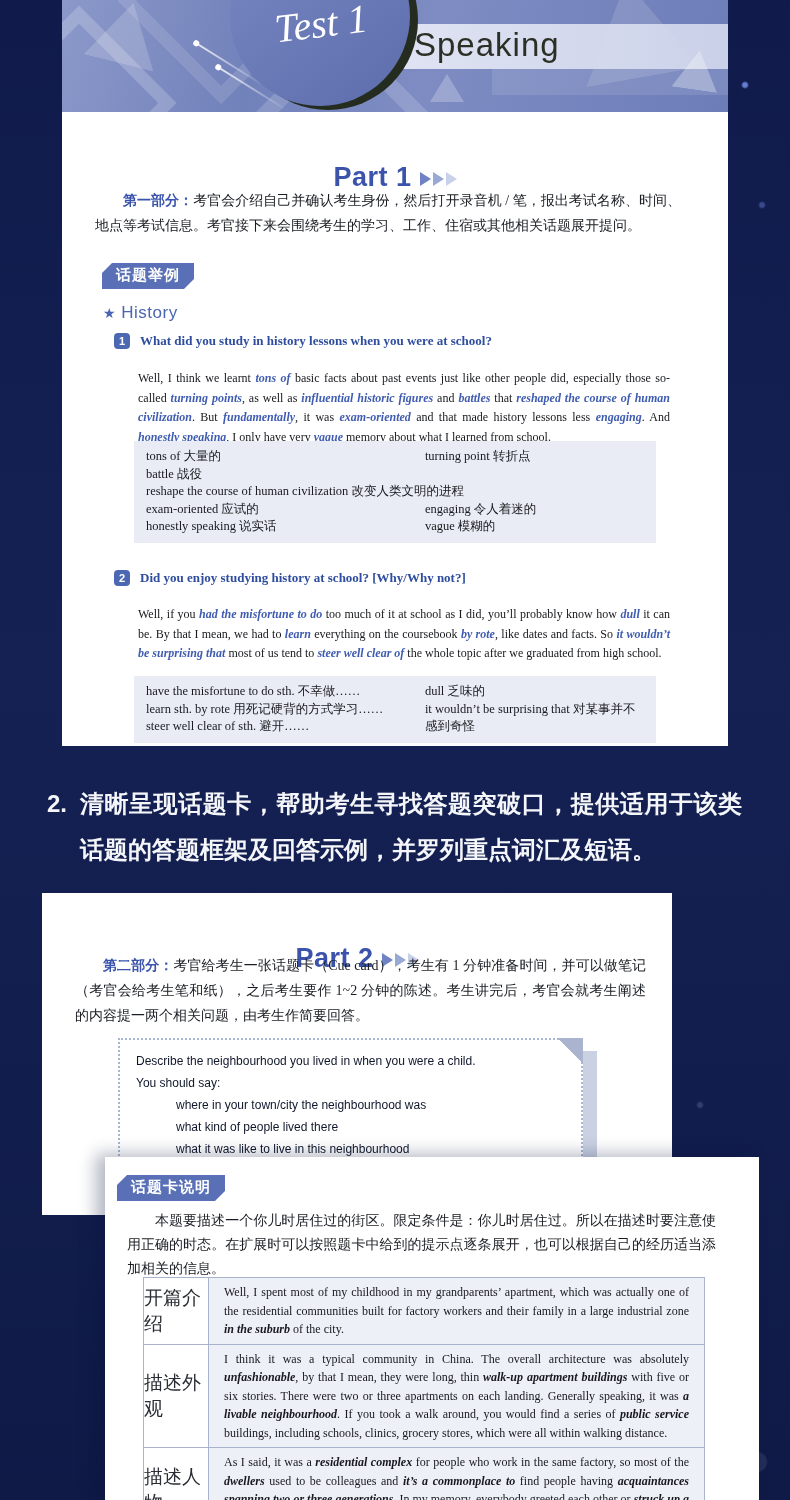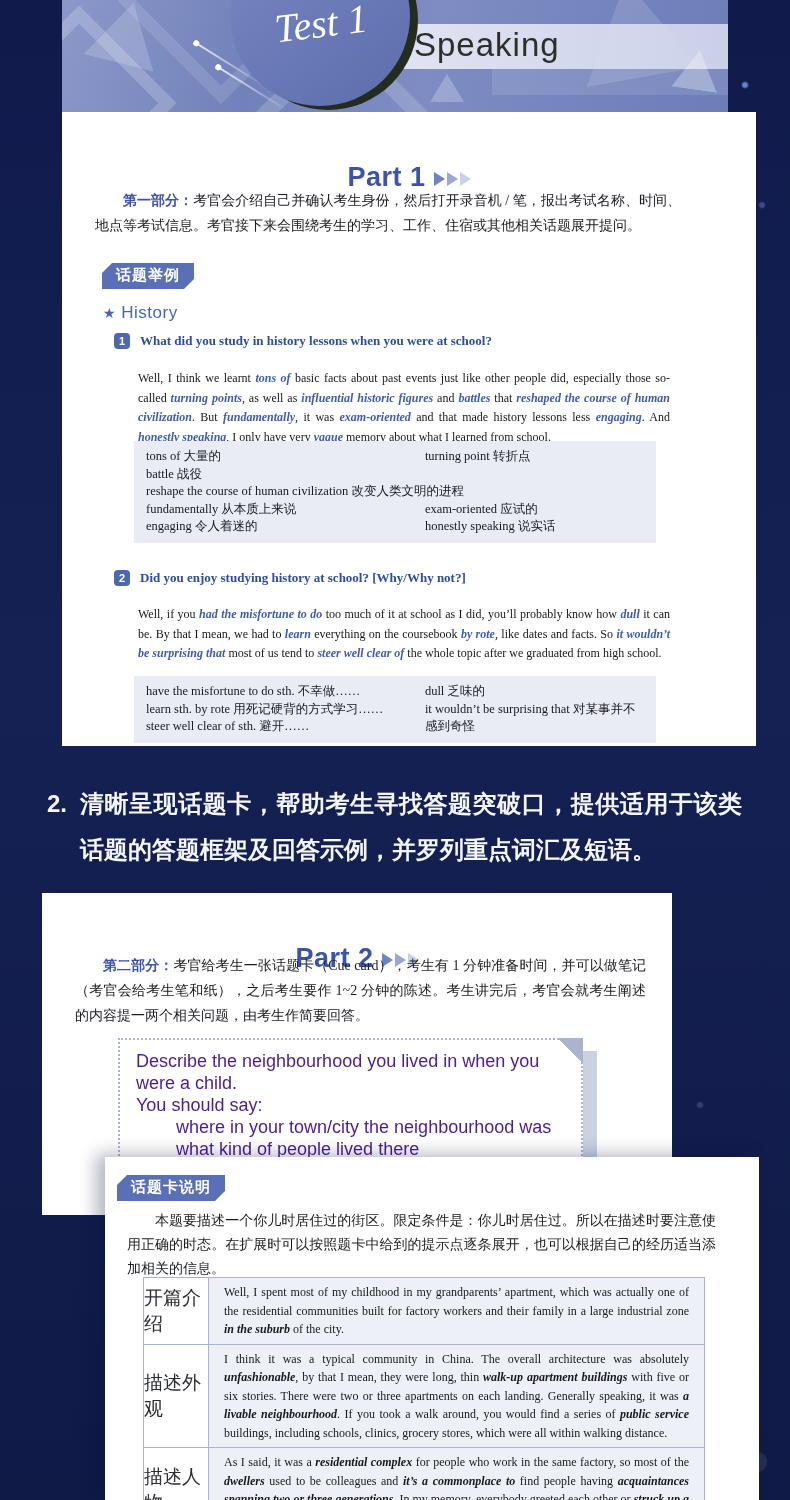--- a/index.html
+++ b/index.html
@@ -35,21 +35,21 @@
     background:linear-gradient(90deg,rgba(230,233,246,.96),rgba(213,219,238,.88));}
   .band2{position:absolute;left:430px;top:69px;right:0;height:26px;background:rgba(255,255,255,.10);}
   .cdark{position:absolute;left:176px;top:-70px;width:180px;height:180px;border-radius:50%;background:#242c1f;}
   .cblue{position:absolute;left:168px;top:-74px;width:180px;height:180px;border-radius:50%;
     background:linear-gradient(140deg,#7988c3 0%,#6575b3 70%,#5d6dac 100%);}
   .test-label{position:absolute;left:188px;top:0px;width:142px;text-align:center;
     font-family:"Liberation Serif",serif;font-style:italic;font-size:40px;color:#ffffff;transform:rotate(-7deg);}
   .speaking{position:absolute;left:352px;top:26px;font-size:33px;color:#2c2f26;letter-spacing:1px;}
   
   .card{position:absolute;background:#ffffff;}
-  .card1{left:62px;top:112px;width:666px;height:634px;z-index:2;padding-left:28px;}
+  .card1{left:62px;top:112px;width:666px;height:634px;z-index:2;}
   .card2{left:42px;top:893px;width:630px;height:322px;z-index:3;overflow:hidden;}
   .card3{left:105px;top:1157px;width:654px;height:343px;z-index:6;overflow:hidden;
     box-shadow:-9px -3px 16px rgba(8,15,55,.30);}
   .part-h{position:absolute;top:28px;left:0;width:100%;text-align:center;font-weight:700;font-size:27px;
     color:var(--accent,#3b53ab);letter-spacing:.5px;}
   .arrows{display:inline-block;margin-left:6px;}
   .arrows i{display:inline-block;width:0;height:0;border-top:7px solid transparent;border-bottom:7px solid transparent;
     border-left:11px solid #6f82c4;margin-left:2px;}
   .arrows i:nth-child(2){border-left-color:#9aa8d6;}
   .arrows i:nth-child(3){border-left-color:#c9d1ea;}
@@ -81,21 +81,21 @@
   .vcl{width:56%;}.vcr{width:44%;}
   
   .promo{position:absolute;left:47px;top:781px;width:710px;color:#f4f6fa;font-weight:700;font-size:24px;
     line-height:46px;z-index:2;}
   .promo-num{position:absolute;left:0;top:0;}
   .promo-text{display:block;margin-left:33px;width:662px;text-align:justify;}
   
   .p2-intro{left:33px;top:60px;width:571px;}
   .cue-back{position:absolute;left:89px;top:158px;width:466px;height:140px;background:#c9d1e2;}
   .cue{position:absolute;left:76px;top:145px;width:465px;height:170px;background:#fff;border:2px dotted #a9b5d6;
-    padding:10px 16px;box-sizing:border-box;font-size:18px;line-height:22px;color:#4c1d95;}
+    padding:10px 16px;box-sizing:border-box;font-size:12px;line-height:22px;color:#0f172a;}
   .cue .pt{padding-left:40px;}
   .fold{position:absolute;top:-2px;right:-2px;width:26px;height:26px;
     background:linear-gradient(225deg,#aab4cf 0,#aab4cf 48%,rgba(0,0,0,0) 50%);}
   
   .badge3{left:12px;top:18px;}
   .ex-intro{left:22px;top:52px;width:589px;line-height:24px;}
   .tbl{position:absolute;left:38px;top:120px;width:560px;border:1px solid #a9b3ce;
     font-family:"Liberation Serif",serif;}
   .trow{display:flex;}
   .trow + .trow{border-top:1px solid #a9b3ce;}
@@ -138,24 +138,24 @@
     <div class="q q1">
       <span class="qnum">1</span>
       <span class="qtext">What did you study in history lessons when you were at school?</span>
     </div>
     <p class="ans ans1"><span>Well, I think we learnt </span><span class="seg-b">tons of</span><span> basic facts about past events just like other people did, especially those so-called </span><span class="seg-b">turning points</span><span>, as well as </span><span class="seg-b">influential historic figures</span><span> and </span><span class="seg-b">battles</span><span> that </span><span class="seg-b">reshaped the course of human civilization</span><span>. But </span><span class="seg-b">fundamentally</span><span>, it was </span><span class="seg-b">exam-oriented</span><span> and that made history lessons less </span><span class="seg-b">engaging</span><span>. And </span><span class="seg-b">honestly speaking</span><span>, I only have very </span><span class="seg-b">vague</span><span> memory about what I learned from school.</span></p>
     <div class="vbox vbox1">
       <span class="vitem">tons of 大量的</span>
       <span class="vitem">turning point 转折点</span>
       <span class="vitem">battle 战役</span>
       <span class="vitem span2">reshape the course of human civilization 改变人类文明的进程</span>
-      <span class="vitem">fundamentally 从本质上来说</span>
       <span class="vitem">exam-oriented 应试的</span>
       <span class="vitem">engaging 令人着迷的</span>
       <span class="vitem">honestly speaking 说实话</span>
+      <span class="vitem">vague 模糊的</span>
     </div>
 
     <div class="q q2">
       <span class="qnum">2</span>
       <span class="qtext">Did you enjoy studying history at school? [Why/Why not?]</span>
     </div>
     <p class="ans ans2"><span>Well, if you </span><span class="seg-b">had the misfortune to do</span><span> too much of it at school as I did, you’ll probably know how </span><span class="seg-b">dull</span><span> it can be. By that I mean, we had to </span><span class="seg-b">learn</span><span> everything on the coursebook </span><span class="seg-b">by rote</span><span>, like dates and facts. So </span><span class="seg-b">it wouldn’t be surprising that</span><span> most of us tend to </span><span class="seg-b">steer well clear of</span><span> the whole topic after we graduated from high school.</span></p>
     <div class="vbox vbox2">
       <div class="vcl">
         <div>have the misfortune to do sth. 不幸做……</div>

